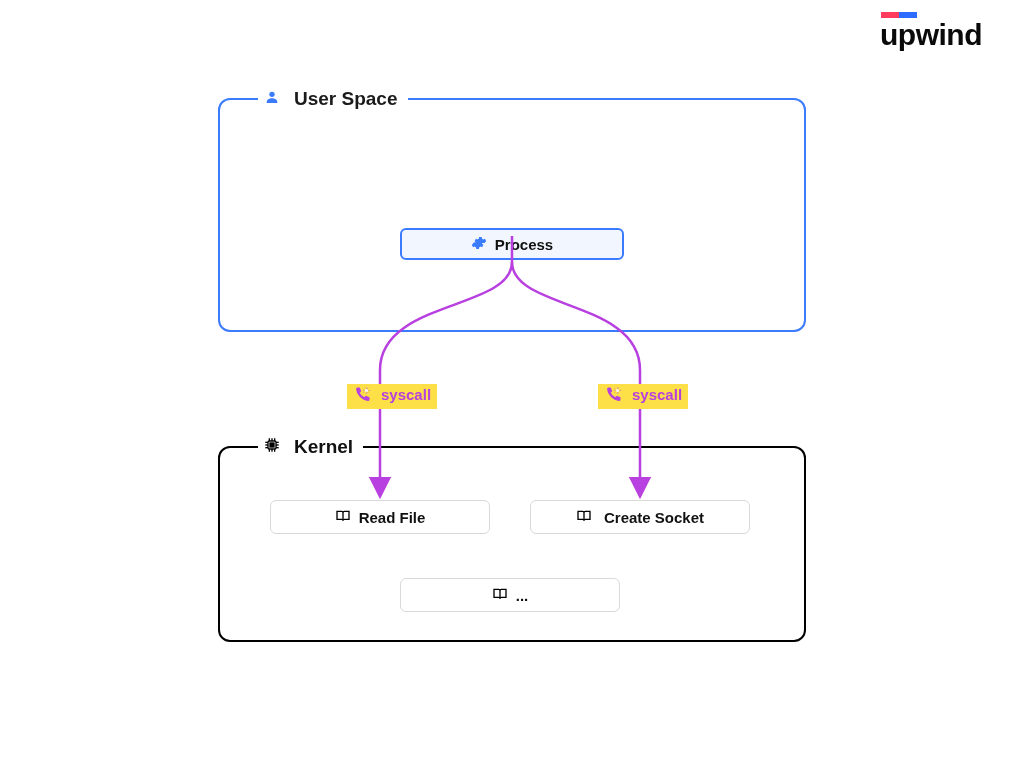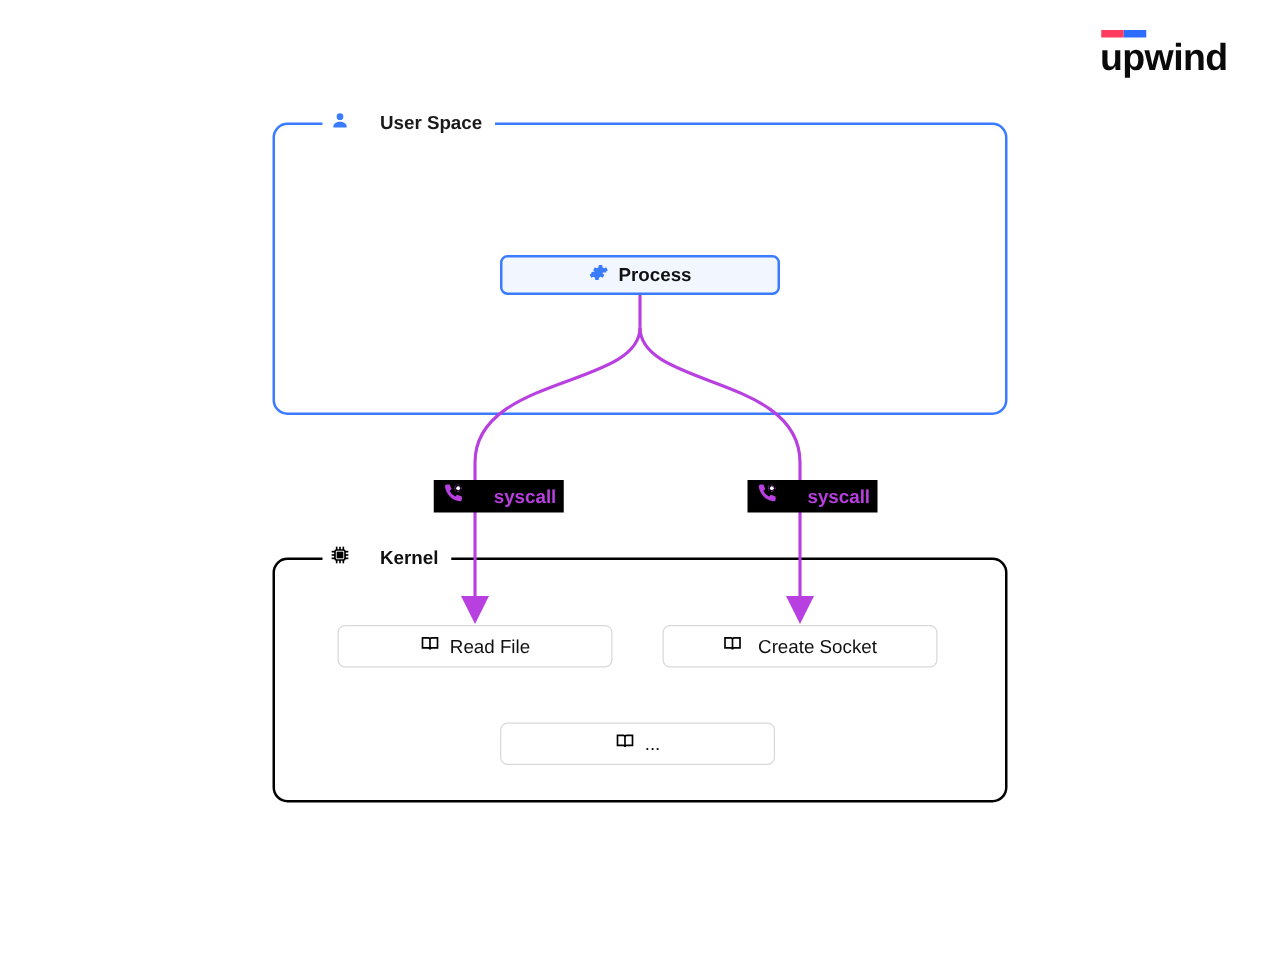--- a/index.html
+++ b/index.html
@@ -10,21 +10,21 @@
     height: 768px;
     background: #ffffff;
     font-family: -apple-system, BlinkMacSystemFont, "Segoe UI", Arial, sans-serif;
     color: #111;
     position: relative;
   }
 
   
   .logo {
     position: absolute;
-    top: 24px;
+    top: 12px;
     right: 42px;
     display: flex;
     flex-direction: column;
     align-items: flex-start;
   }
   .logo-bars {
     display: flex;
     margin-bottom: 2px;
     margin-left: 1px;
   }
@@ -61,41 +61,42 @@
     width: 588px;
     height: 196px;
     border-color: #000000;
   }
   .panel-title {
     position: absolute;
     top: -12px;
     left: 38px;
     background: #ffffff;
     padding: 0 10px 0 6px;
-    font-size: 15px;
+    font-size: 19px;
     font-weight: 700;
     display: flex;
     align-items: center;
-    gap: 24px;
+    gap: 14px;
   }
   .panel.user .panel-title { color: #1a1a1a; }
   .panel.user .panel-title svg { width: 16px; height: 16px; }
   .panel.kernel .panel-title svg { width: 16px; height: 16px; }
 
   
   .node {
     position: absolute;
     border-radius: 6px;
     display: flex;
     align-items: center;
     justify-content: center;
     gap: 8px;
     font-size: 15px;
     font-weight: 700;
     background: #ffffff;
+    margin-top: 24px;
   }
   .node.process {
     left: 50%;
     top: 104px;
     transform: translateX(-50%);
     width: 224px;
     height: 32px;
     border: 2px solid #3a7bff;
     background: #f2f7ff;
     color: #111;
@@ -107,38 +108,37 @@
     position: absolute;
     width: 220px;
     height: 34px;
     border: 1px solid #d9d9d9;
     border-radius: 6px;
     display: flex;
     align-items: center;
     justify-content: center;
     gap: 8px;
     font-size: 15px;
-    font-weight: 400;
+    font-weight: 700;
     background: #ffffff;
   }
   .kfn svg { width: 16px; height: 16px; }
   .kfn.read   { left: 50px;  top: 52px; }
   .kfn.socket { left: 310px; top: 52px; gap: 12px; }
   .kfn.more   { left: 180px; top: 130px; }
 
   
   .syscall-label {
     position: absolute;
     display: flex;
-    align-items: center;
-    gap: 24px;
+    gap: 10px;
     font-size: 15px;
     font-weight: 700;
     color: #b83fe0;
-    background: #000000;
+    background: #fde047;
     padding: 2px 6px;
   }
   .syscall-label svg { width: 18px; height: 18px; }
   .syscall-label.left  { left: 347px; top: 384px; }
   .syscall-label.right { left: 598px; top: 384px; }
 
   
   svg.arrows {
     position: absolute;
     left: 0; top: 0;

